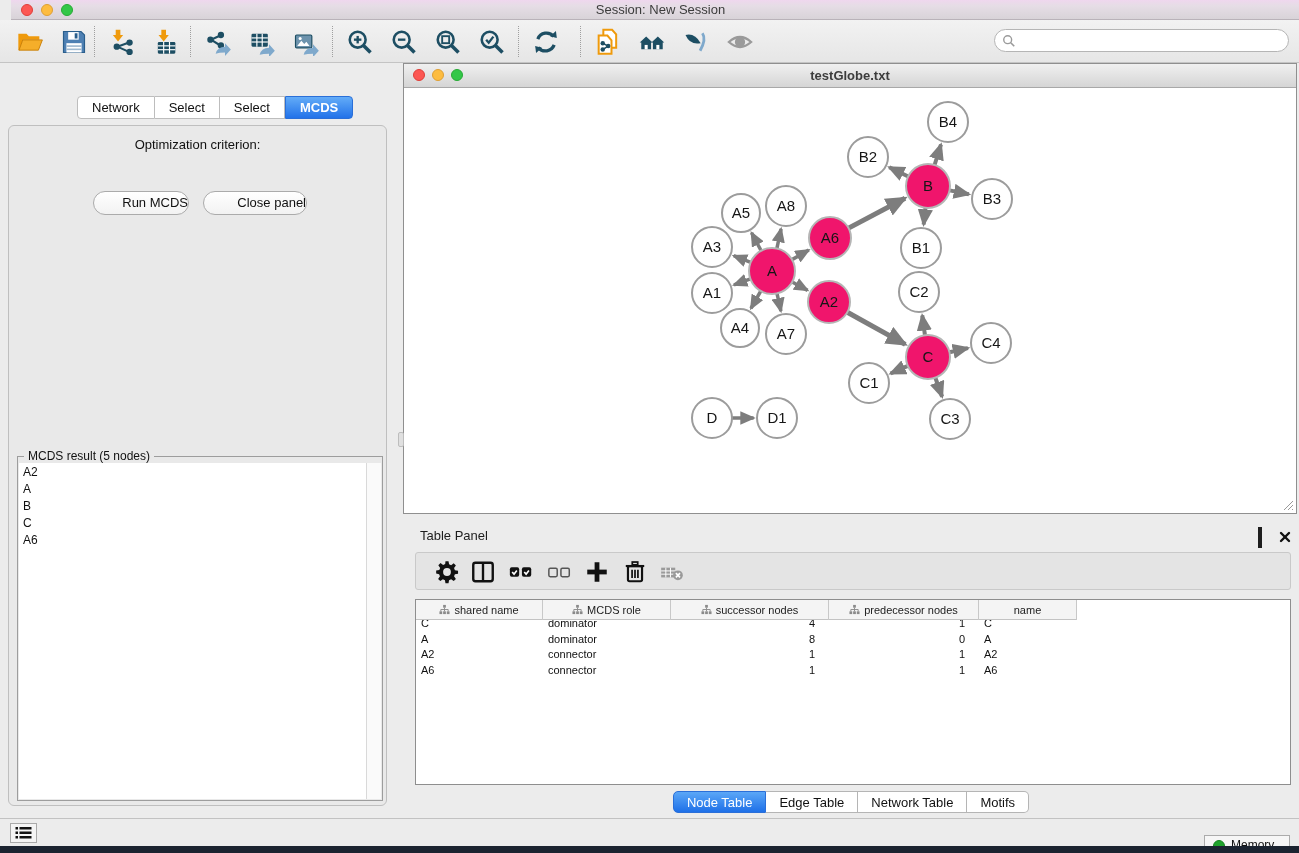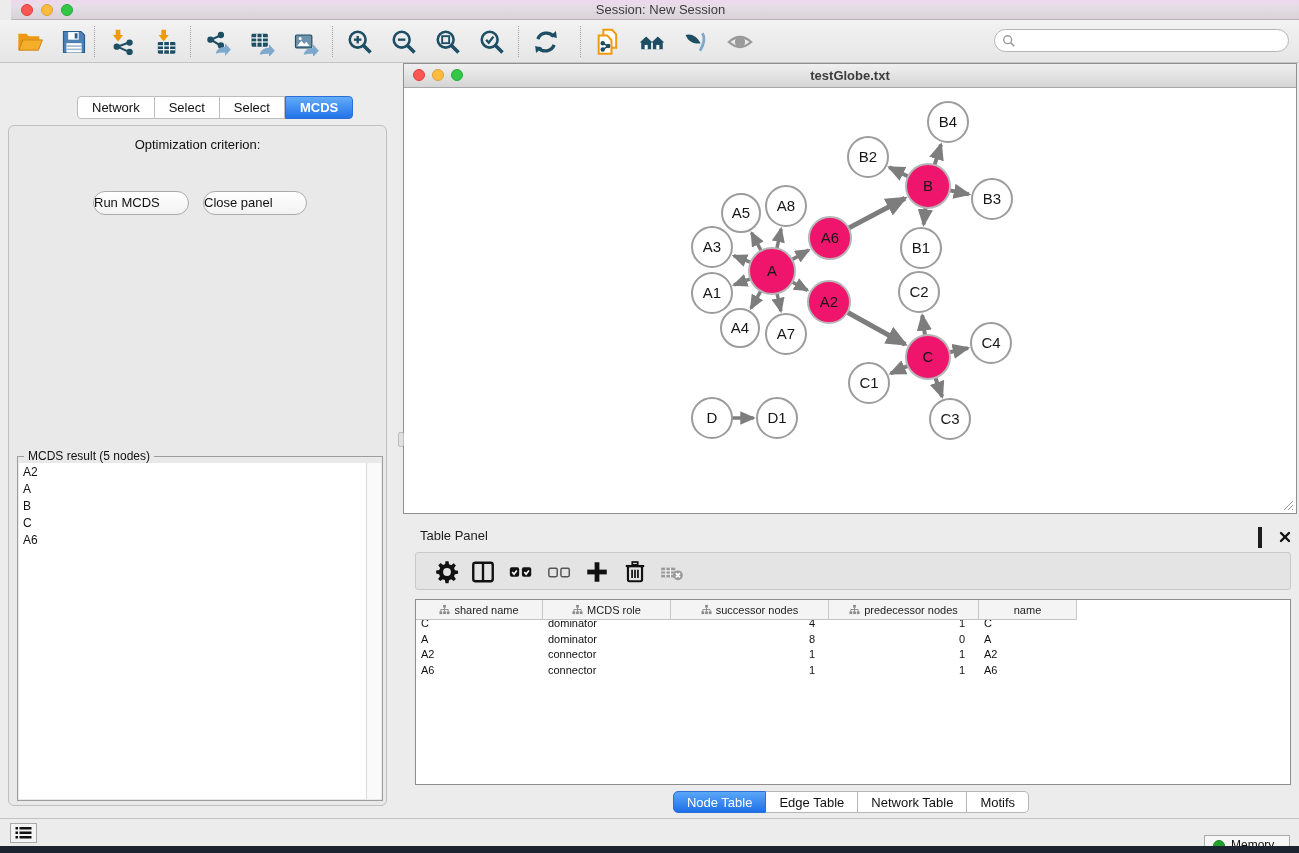--- a/index.html
+++ b/index.html
@@ -45,21 +45,21 @@
   .cp-tab:last-child { border-radius:0 4px 4px 0; }
   .cp-content { position:absolute; left:8px; top:62px; width:379px; height:681px; background:#e9e9e9;
     border:1px solid #bfbfbf; border-radius:6px; }
   .opt-label { position:absolute; left:0; right:0; top:11px; text-align:center; font-size:13px; color:#111; }
   .criterion { position:absolute; left:35px; top:32px; width:314px; height:24px; background:#fff;
     border:1px solid #a5a5a5; border-radius:4px; font-size:13px; line-height:22px; padding-left:8px; color:#111; }
   .criterion .stepper { position:absolute; right:-1px; top:-1px; width:22px; height:24px; border-radius:0 4px 4px 0;
     background:linear-gradient(180deg,#6db3f9,#2272e9); }
   .criterion .stepper svg { width:22px; height:24px; }
   .cp-btn { position:absolute; top:65px; height:24px; background:linear-gradient(180deg,#ffffff,#f2f2f2);
-    border:1px solid #ababab; border-radius:12px; font-size:13px; color:#111; text-align:left; line-height:22px; }
+    border:1px solid #ababab; border-radius:12px; font-size:13px; color:#111; text-align:right; line-height:22px; }
   .result-group { position:absolute; left:8px; top:330px; width:366px; height:345px; border:1px solid #9d9d9d; }
   .result-legend { position:absolute; left:6px; top:-8px; background:#e9e9e9; padding:0 4px; font-size:12px; color:#111; }
   .result-list { position:absolute; left:1px; top:6px; width:348px; height:336px; background:#fff; overflow:hidden; }
   .result-item { font-size:12px; color:#111; padding:1.5px 0 1.5px 4px; }
   .result-scroll { position:absolute; right:1px; top:6px; width:15px; height:336px; background:#fafafa;
     border-left:1px solid #d9d9d9; }
 
   
   .net-window { position:absolute; left:403px; top:63px; width:894px; height:451px;
     border:1px solid #8f8f8f; background:#fff; }

